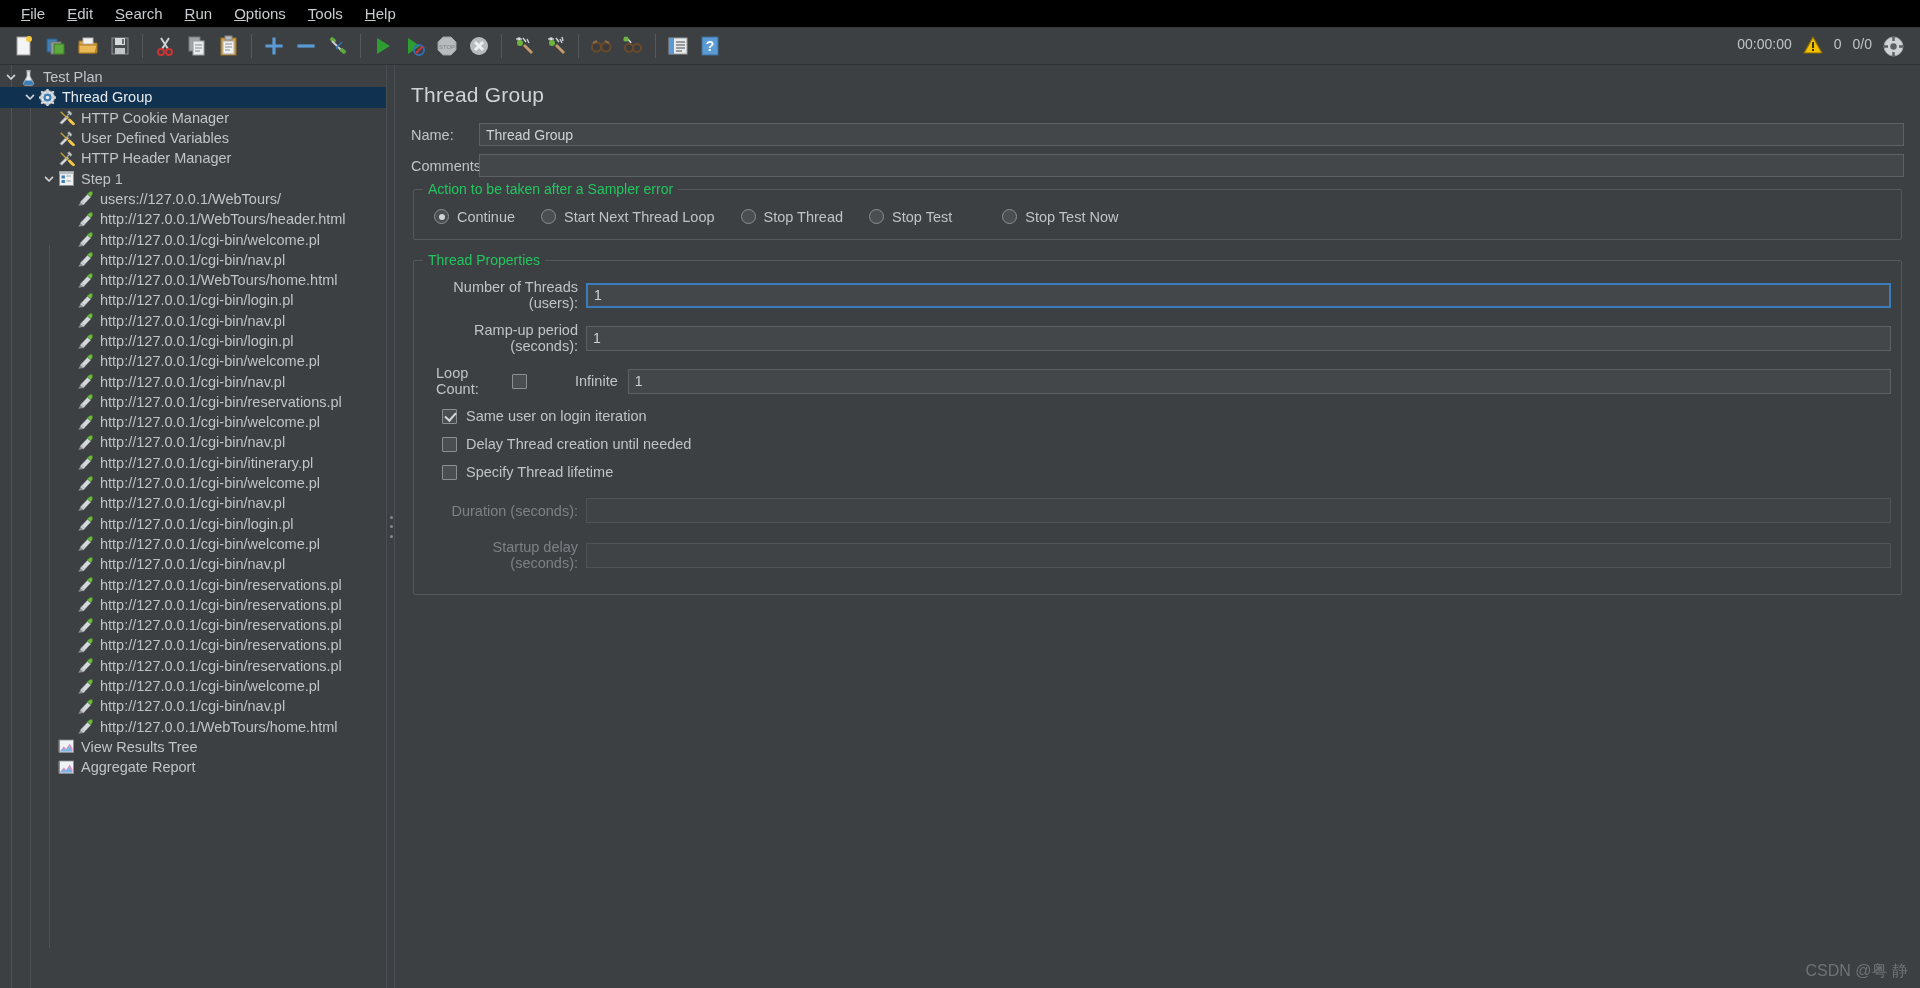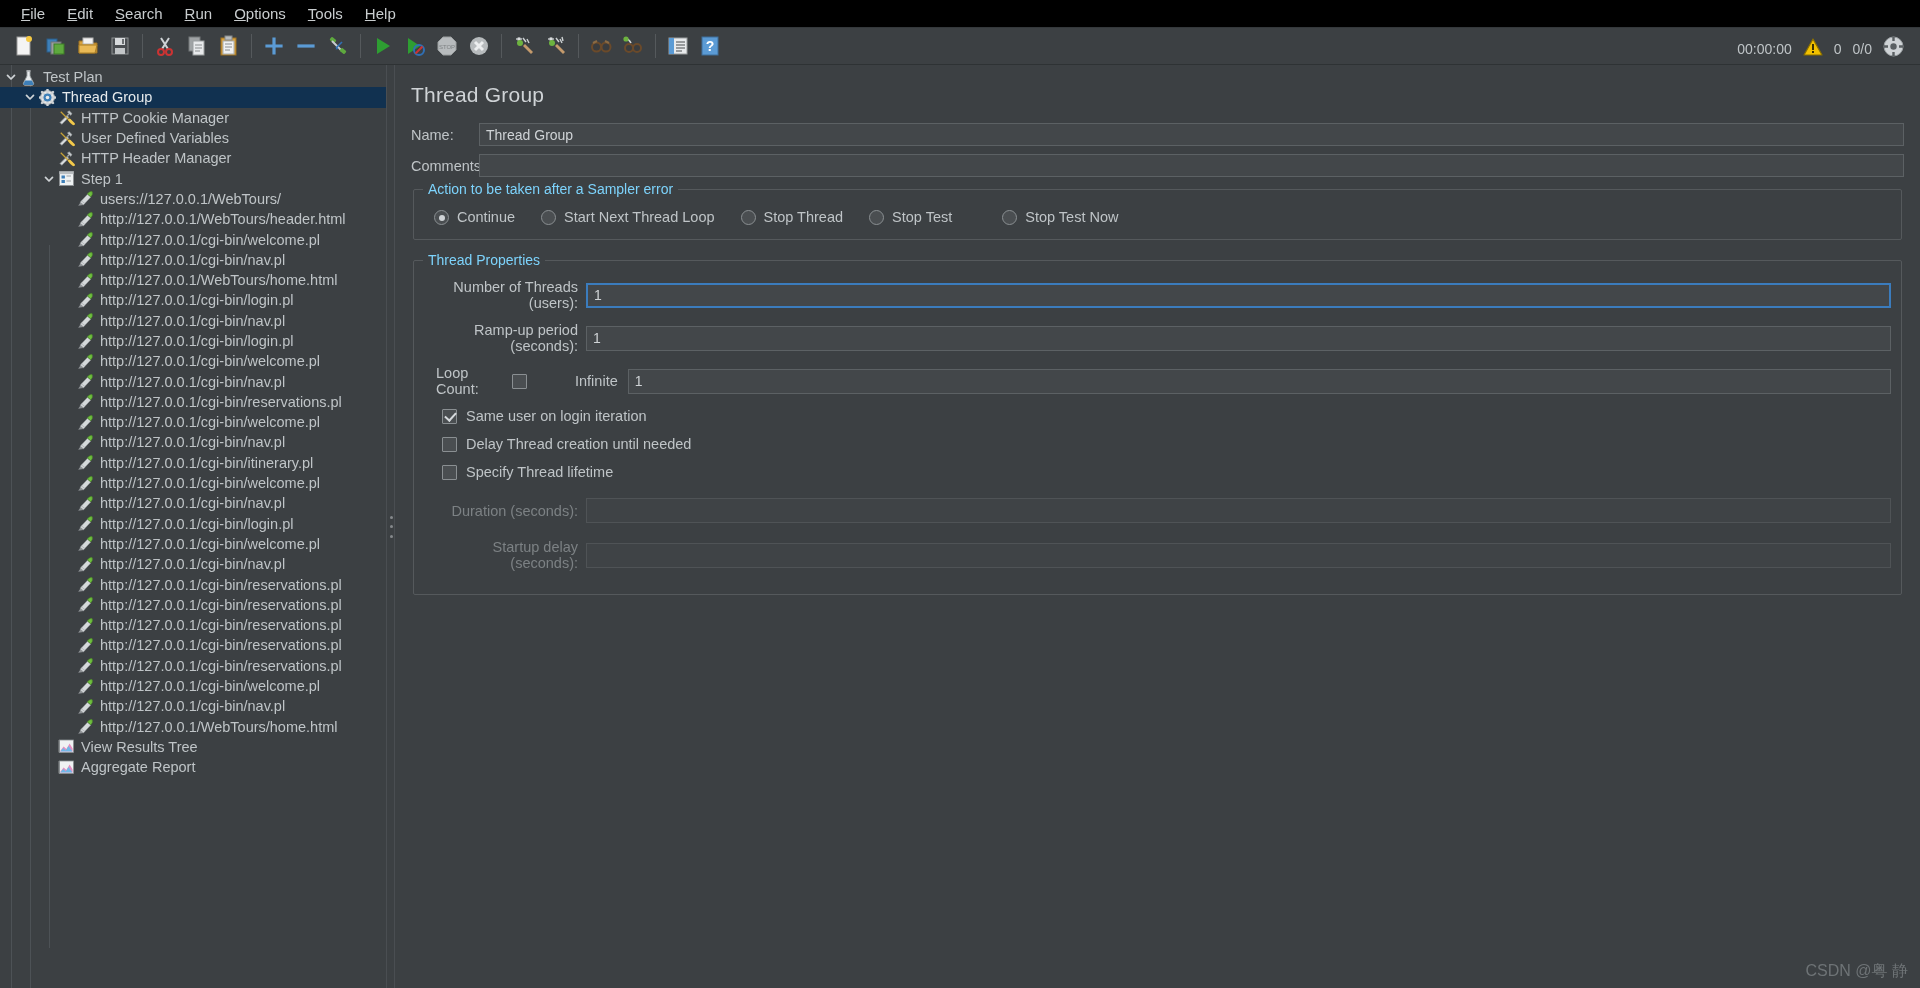--- a/index.html
+++ b/index.html
@@ -53,21 +53,21 @@
     cursor: default;
     position: relative;
   }
   .tb-sep {
     width: 1px; height: 24px;
     background: #55595c;
     margin: 0 6px;
   }
   .tb-right {
     margin-left: auto;
-    display: flex; align-items: flex-end;
+    display: flex; align-items: flex-start;
     gap: 11px;
     padding-right: 8px;
   }
   .tb-clock {
     font-size: 14px; color: #bfc4c7;
     font-family: "Liberation Sans", sans-serif;
   }
   .tb-count { font-size: 14px; color: #bfc4c7; }
 
   
@@ -190,31 +190,31 @@
     border: 1px solid #55595c;
     border-radius: 2px;
     padding: 16px 10px 10px 10px;
   }
   .group > .group-title {
     position: absolute;
     top: -9px; left: 9px;
     background: #3c4043;
     padding: 0 5px;
     font-size: 14px;
-    color: #7dd3fc;
+    color: #22c55e;
     white-space: nowrap;
   }
 
   .radio-row {
     display: flex; align-items: center;
     gap: 0;
     padding: 3px 0 4px 10px;
   }
   .radio-opt {
-    display: flex; align-items: flex-end;
+    display: flex; align-items: flex-start;
     margin-right: 26px;
     cursor: default;
   }
   .radio-opt:last-child { margin-right: 0; padding-left: 24px; }
   .radio {
     width: 15px; height: 15px;
     border-radius: 50%;
     border: 1px solid #8a8f92;
     background: #4a4e51;
     margin-right: 8px;

